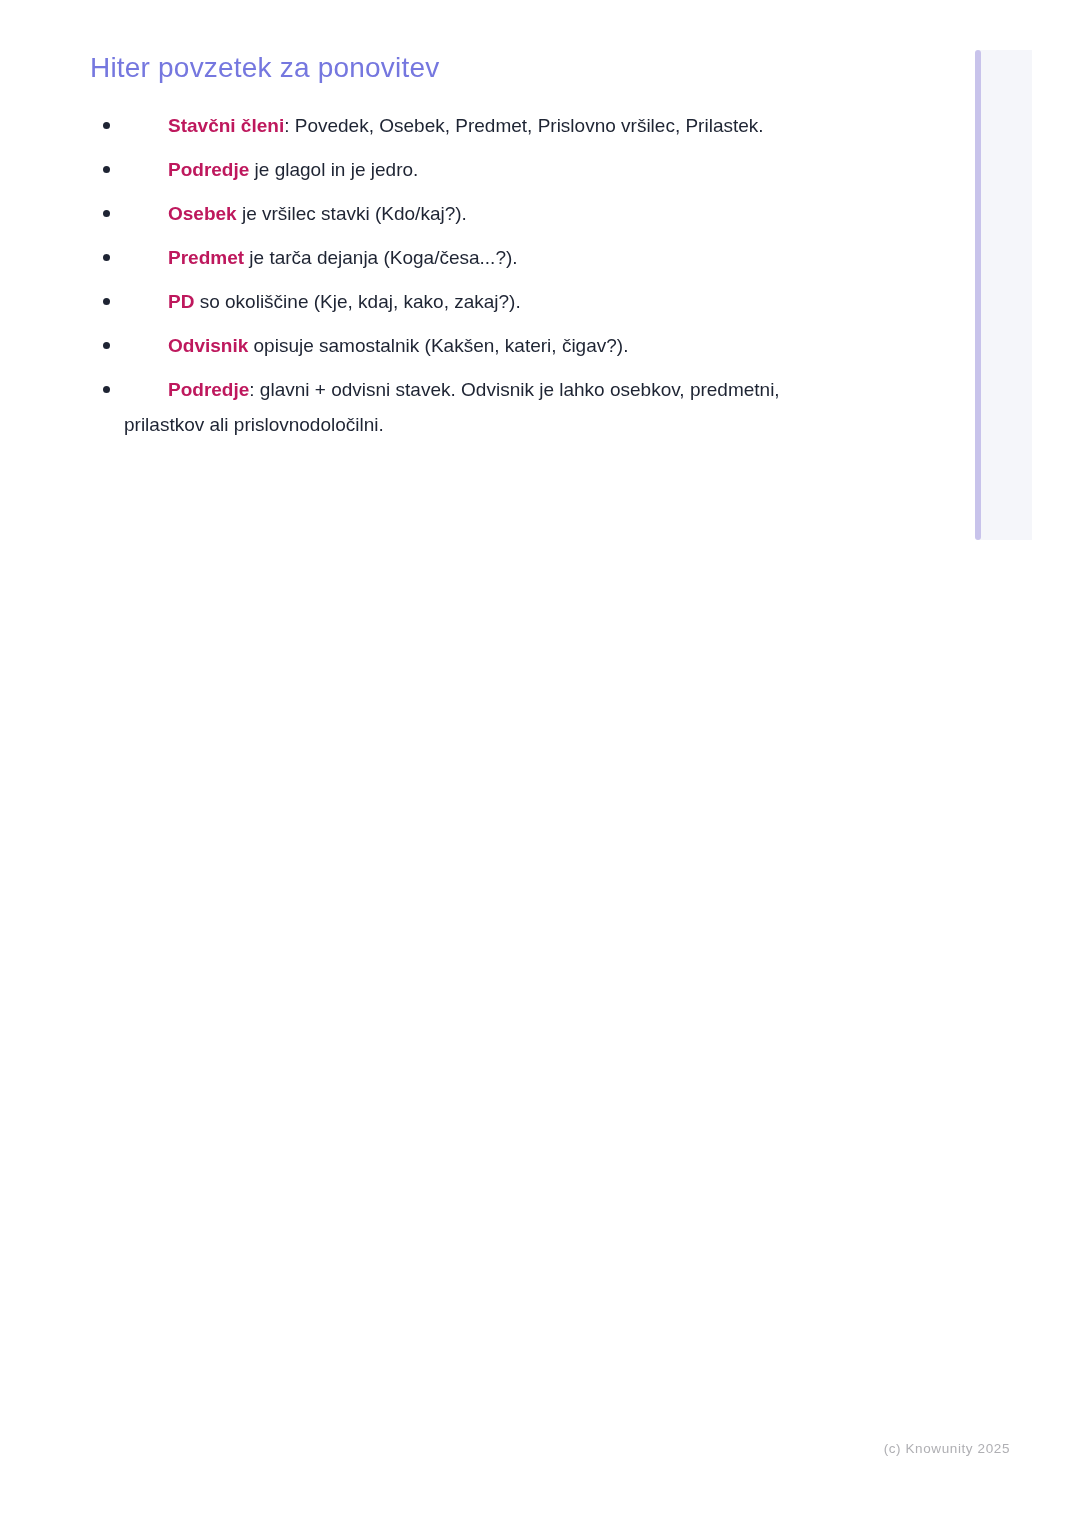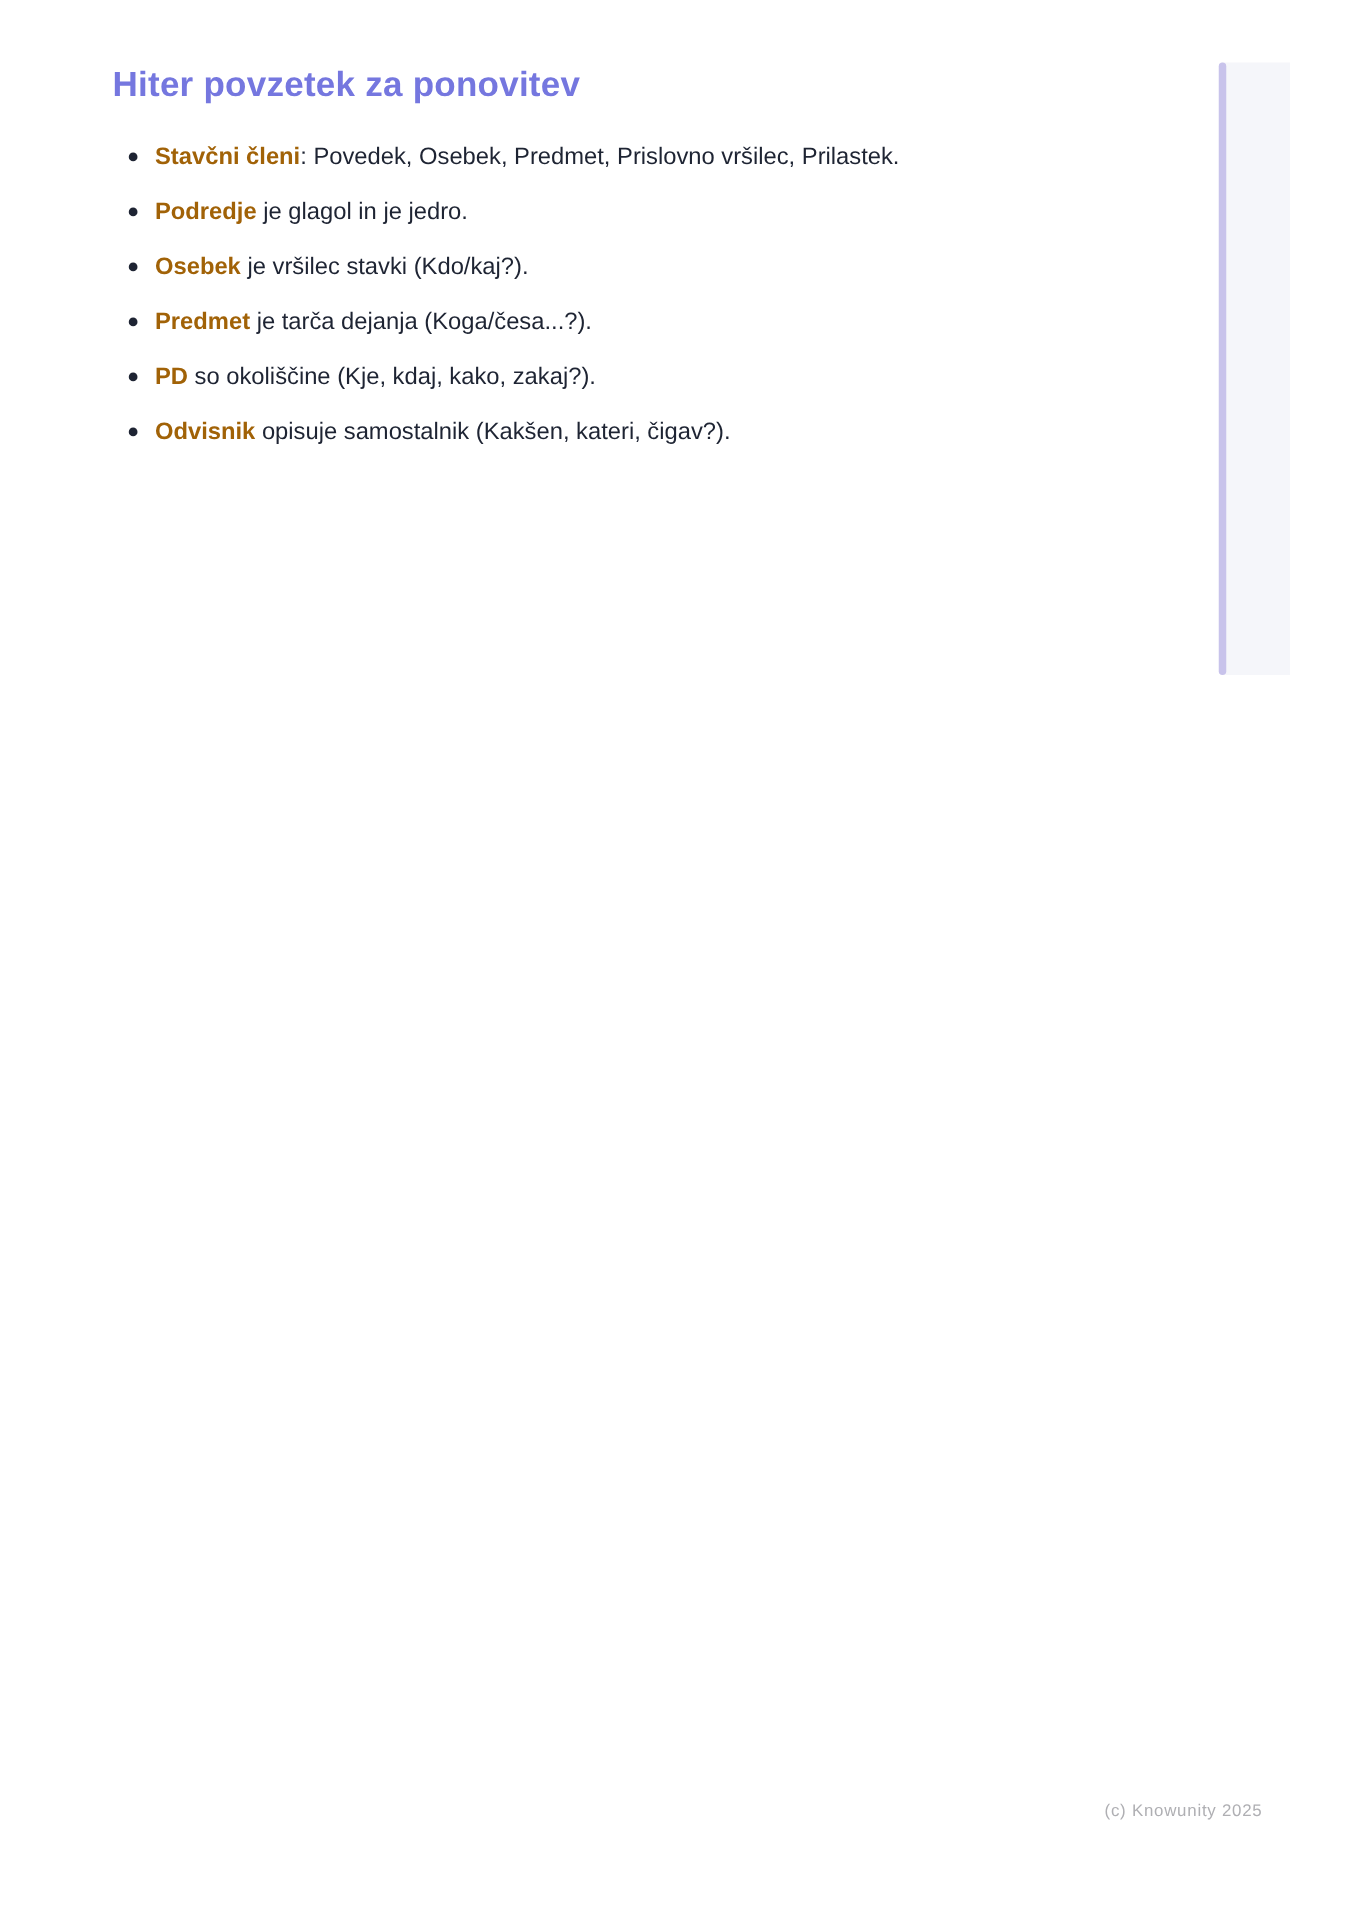--- a/index.html
+++ b/index.html
@@ -20,21 +20,21 @@
     color:var(--text);
     overflow:hidden;
   }
   .content{
     position:absolute;
     left:90px;top:52px;
     width:724px;
   }
   h1.page-title{
     font-size:28px;
-    font-weight:700;
+    font-weight:400;
     color:var(--accent);
     letter-spacing:.2px;
     margin-bottom:24px;
   }
   ul.summary-list{
     list-style:none;
     font-size:19px;
     line-height:35px;
   }
   ul.summary-list li{
@@ -45,21 +45,22 @@
   ul.summary-list li::before{
     content:"";
     position:absolute;
     left:13px;top:14px;
     width:7px;height:7px;
     border-radius:50%;
     background:var(--text);
   }
   ul.summary-list b{
     font-weight:700;
-    color:#a16207;
+    color:#be185d;
+    margin-left:44px;
   }
   .side-panel{
     position:absolute;
     left:977px;top:50px;
     width:55px;height:490px;
     background:var(--panel);
   }
   .side-accent-bar{
     position:absolute;
     left:975px;top:50px;
@@ -94,19 +95,22 @@
     </li>
     <li>
       <b>Predmet</b><span> je tarča dejanja (Koga/česa...?).</span>
     </li>
     <li>
       <b>PD</b><span> so okoliščine (Kje, kdaj, kako, zakaj?).</span>
     </li>
     <li>
       <b>Odvisnik</b><span> opisuje samostalnik (Kakšen, kateri, čigav?).</span>
     </li>
+    <li>
+      <b>Podredje</b><span>: glavni + odvisni stavek. Odvisnik je lahko osebkov, predmetni, prilastkov ali prislovnodoločilni.</span>
+    </li>
   </ul>
 </div>
 
 <div class="side-panel"></div>
 <div class="side-accent-bar"></div>
 
 <div class="footer">(c) Knowunity 2025</div>
 
 </body></html>

